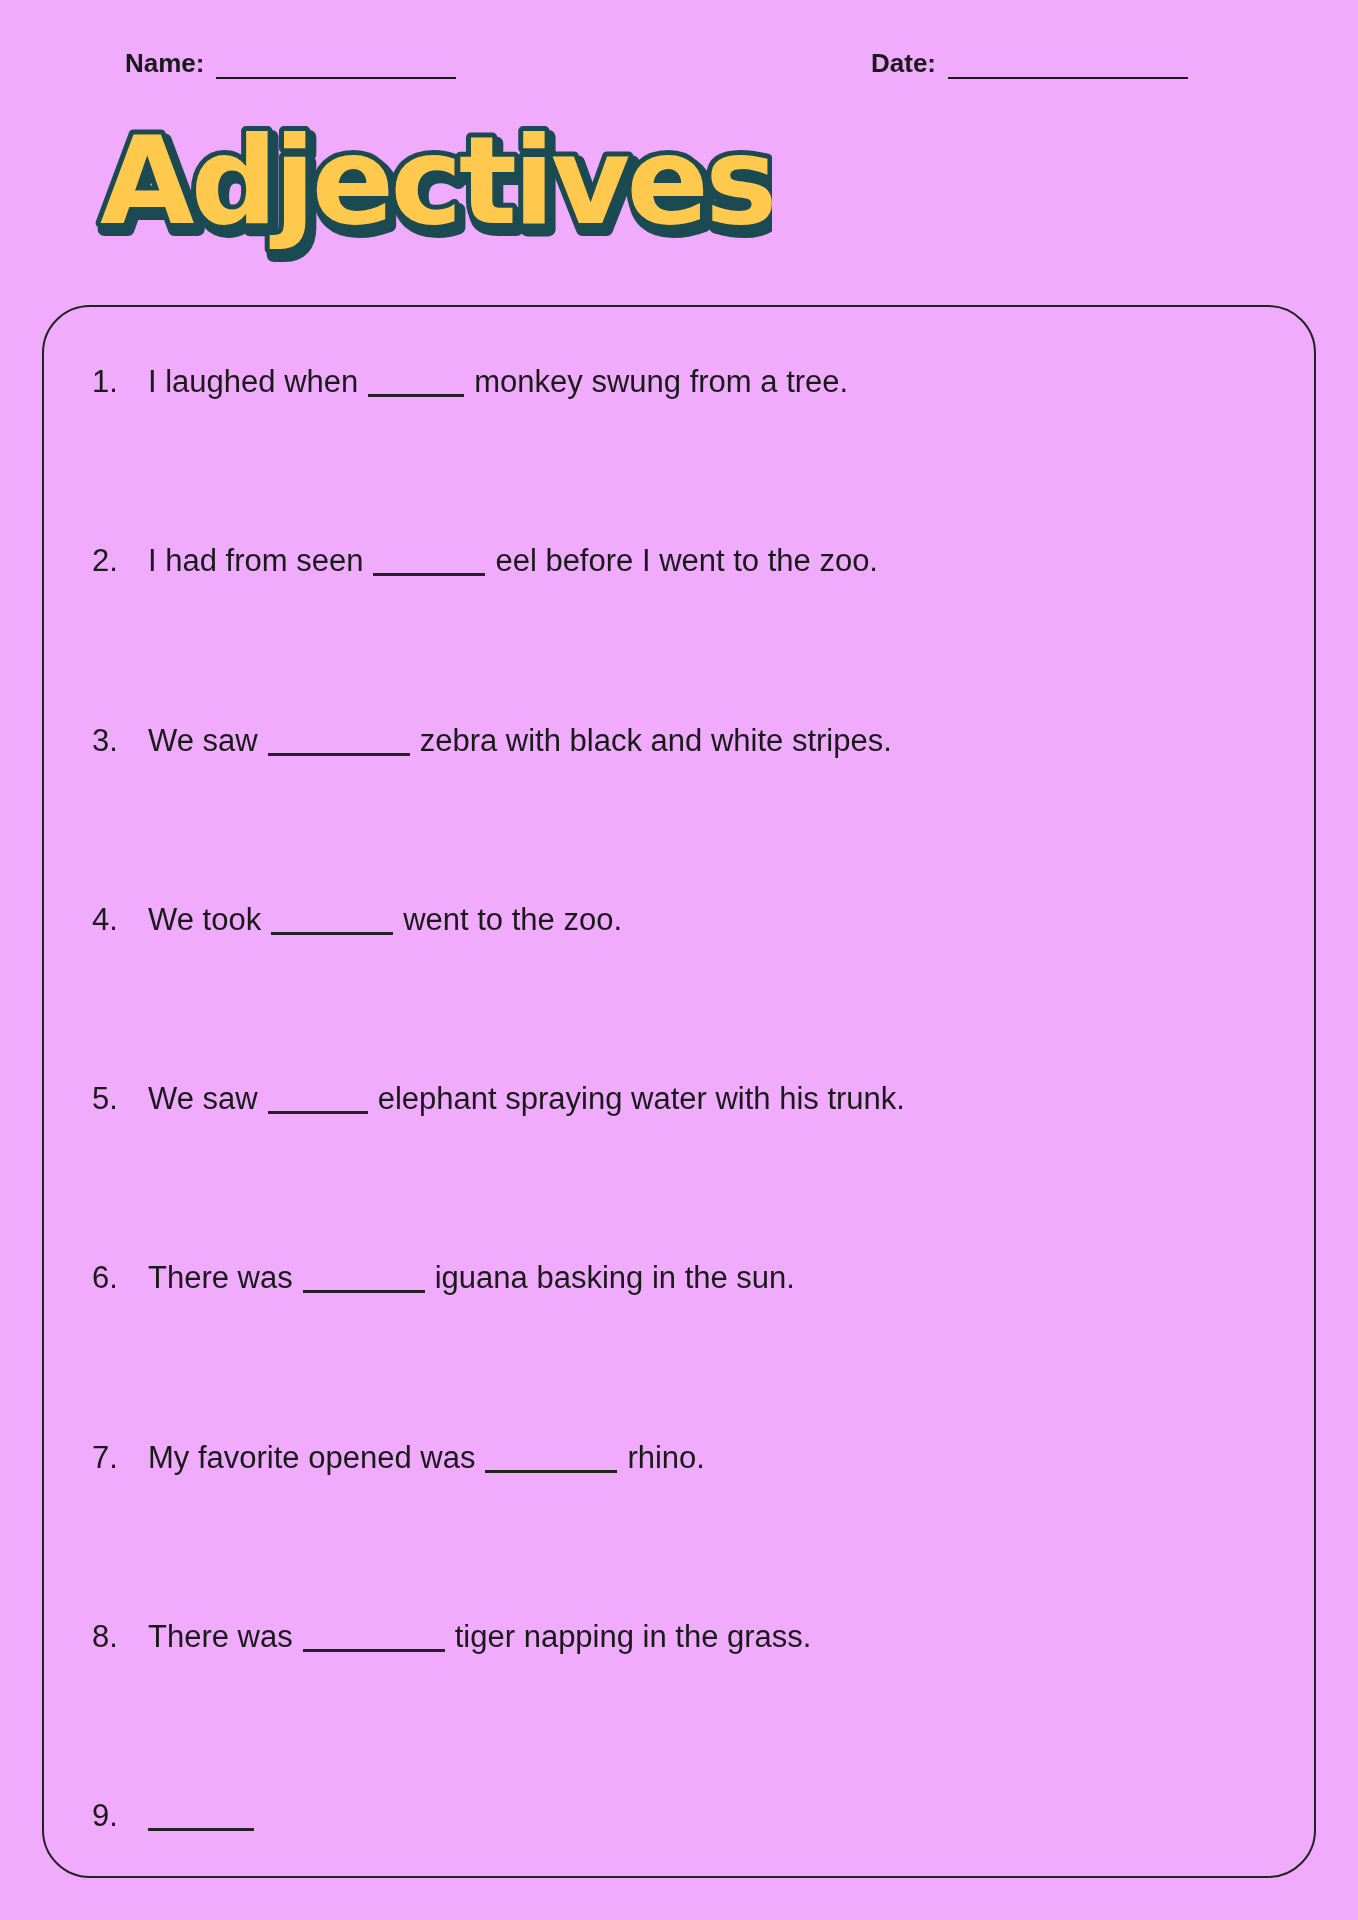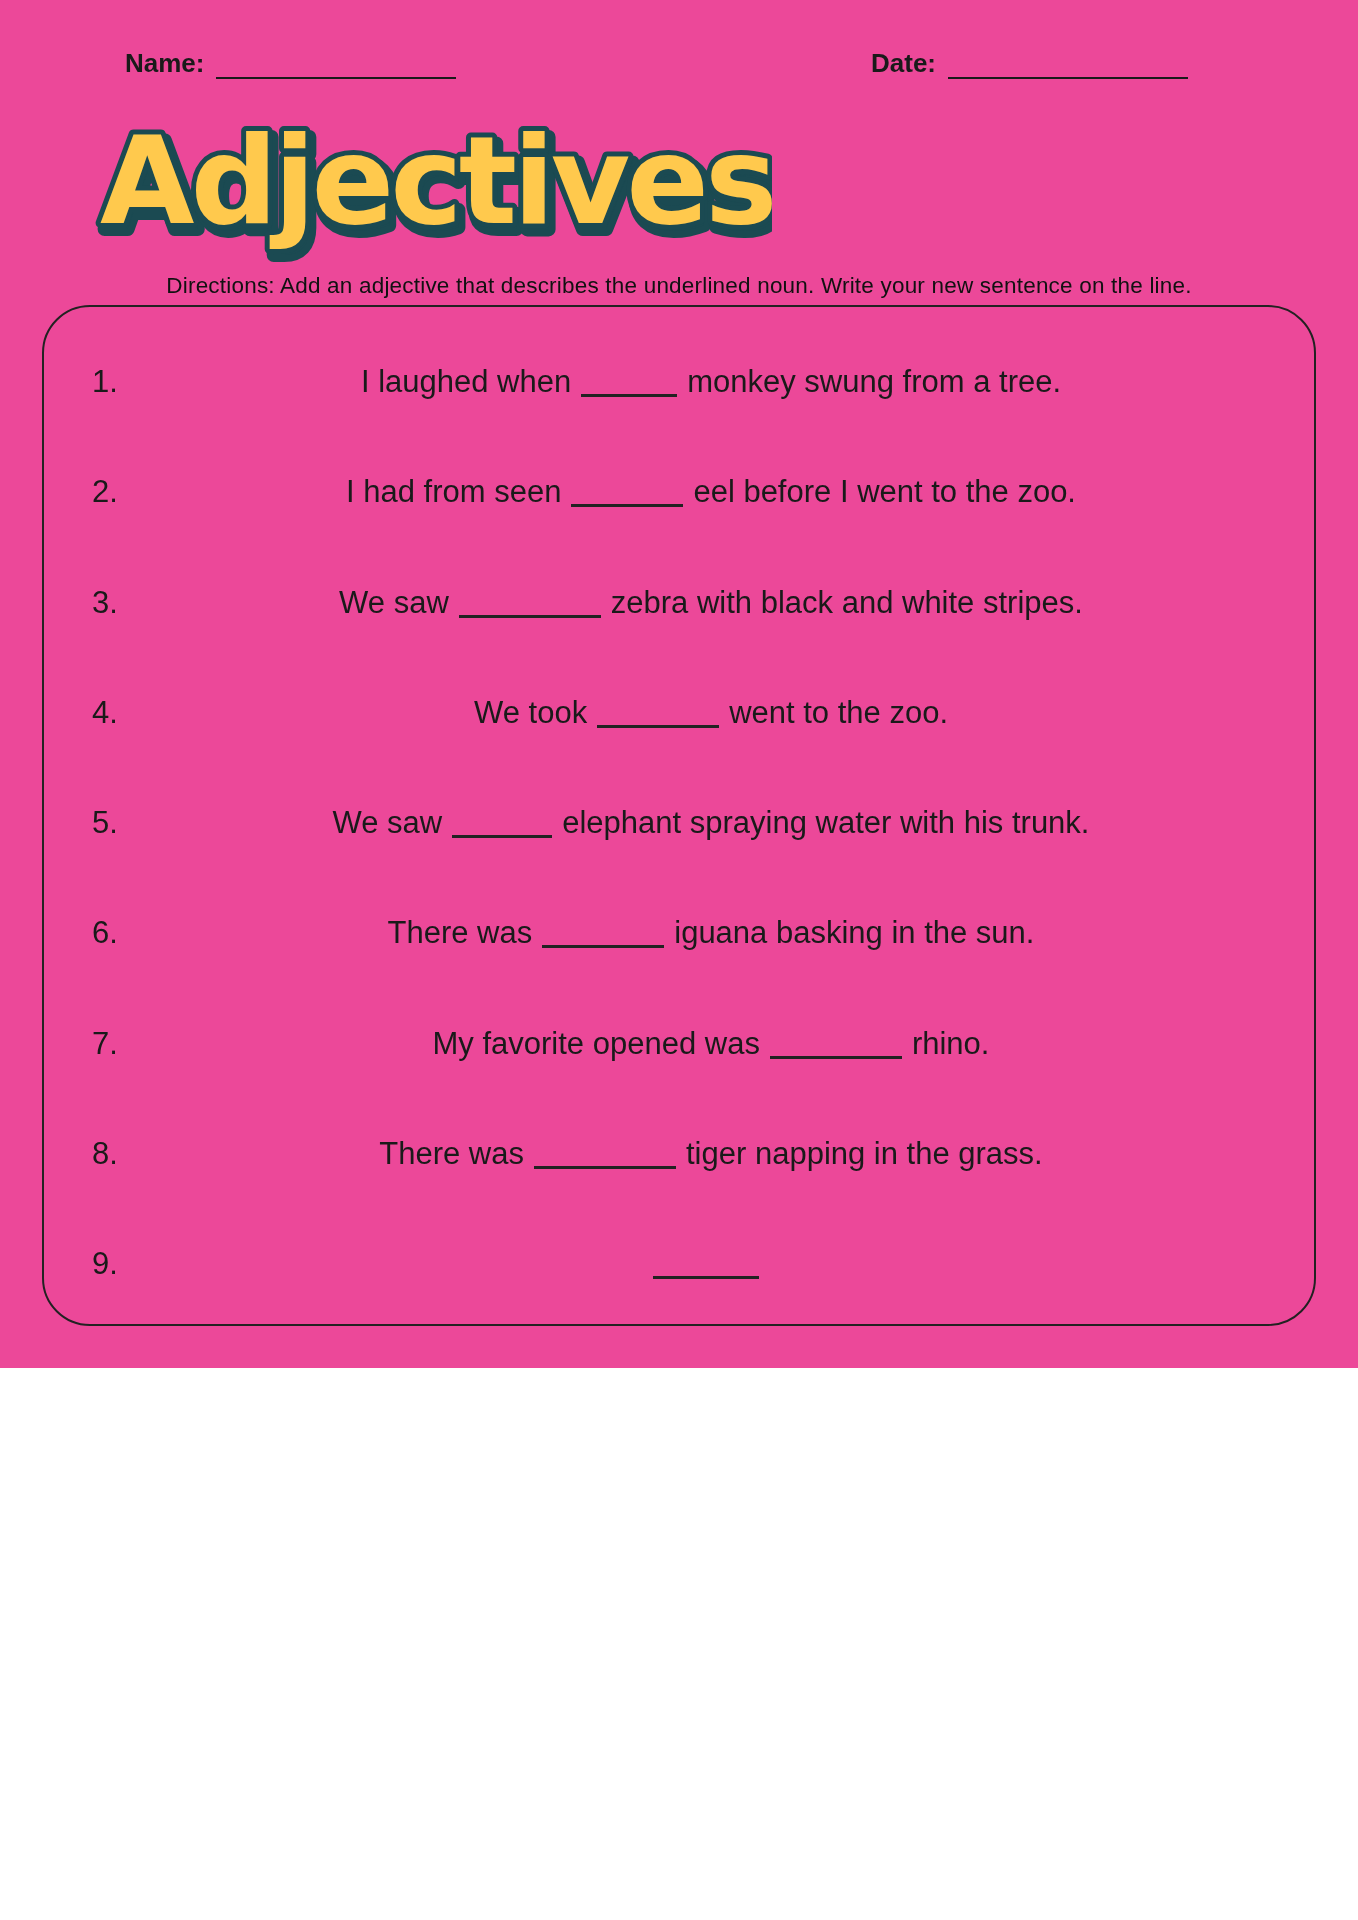--- a/index.html
+++ b/index.html
@@ -5,22 +5,22 @@
   * { box-sizing: border-box; margin: 0; padding: 0; }
   html, body {
     width: 1358px;
     background: #ffffff;
     font-family: "Liberation Sans", sans-serif;
     color: #1a1a1a;
   }
   .page {
     position: relative;
     width: 1358px;
-    height: 1368px;
-    background: #ec4899;
+    height: 1920px;
+    background: #f0abfc;
     overflow: hidden;
   }
 
   
   .header-row {
     display: flex;
     padding: 48px 170px 0 125px;
     justify-content: space-between;
     font-size: 26px;
     font-weight: bold;
@@ -71,21 +71,21 @@
   .question {
     display: flex;
     align-items: baseline;
     font-size: 31px;
     line-height: 1.25;
   }
   .qnum {
     flex: 0 0 56px;
     font-size: 31px;
   }
-  .qtext { flex: 1; text-align: center; }
+  .qtext { flex: 1; }
   .blank {
     display: inline-block;
     width: 115px;
     height: 0.9em;
     border-bottom: 3px solid #222;
     margin: 0 10px;
     vertical-align: -5px;
   }
   .question:nth-child(1)  .blank { width: 96px;  }
   .question:nth-child(2)  .blank { width: 112px; }
@@ -114,21 +114,20 @@
     </div>
   </div>
 
   <div class="title-wrap">
     <svg width="680" height="170" viewBox="0 0 680 170">
       <text x="12" y="132" font-family="DejaVu Sans, sans-serif" font-size="122" font-weight="bold" letter-spacing="-4" fill="#1B4A52" stroke="#1B4A52" stroke-width="14" stroke-linejoin="round" paint-order="stroke">Adjectives</text>
       <text x="8" y="126" font-family="DejaVu Sans, sans-serif" font-size="122" font-weight="bold" letter-spacing="-4" fill="#FFC94D" stroke="#1B4A52" stroke-width="10" stroke-linejoin="round" paint-order="stroke">Adjectives</text>
     </svg>
   </div>
 
-  <div class="directions">Directions: Add an adjective that describes the underlined noun. Write your new sentence on the line.</div>
 
   <div class="question-box">
 
     <div class="question">
       <span class="qnum">1.</span>
       <span class="qtext"><span>I laughed when</span><span class="blank"></span><span>monkey swung from a tree.</span></span>
     </div>
 
     <div class="question">
       <span class="qnum">2.</span>

